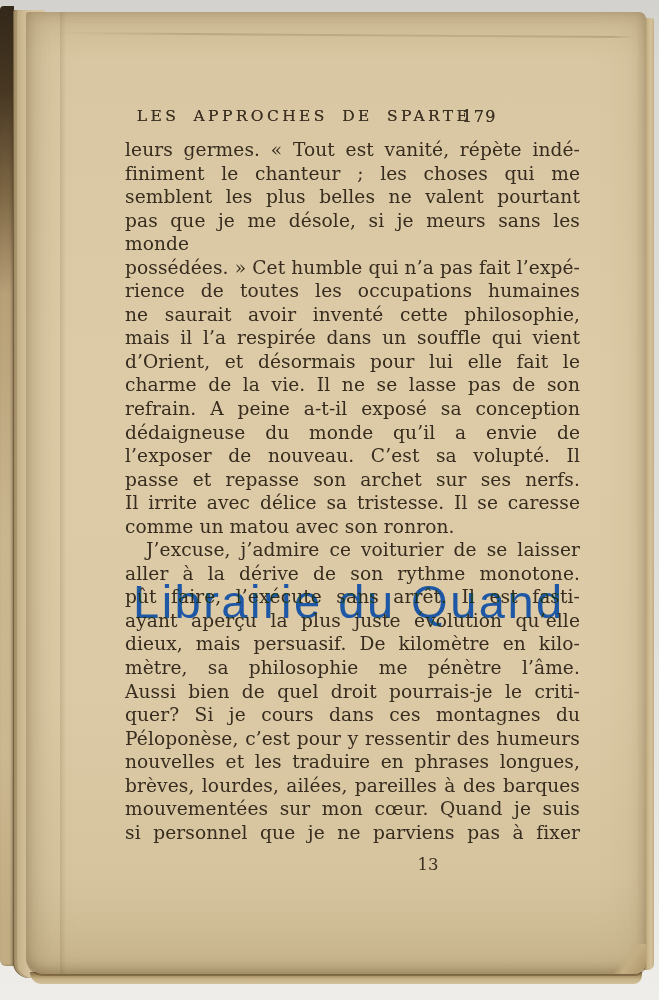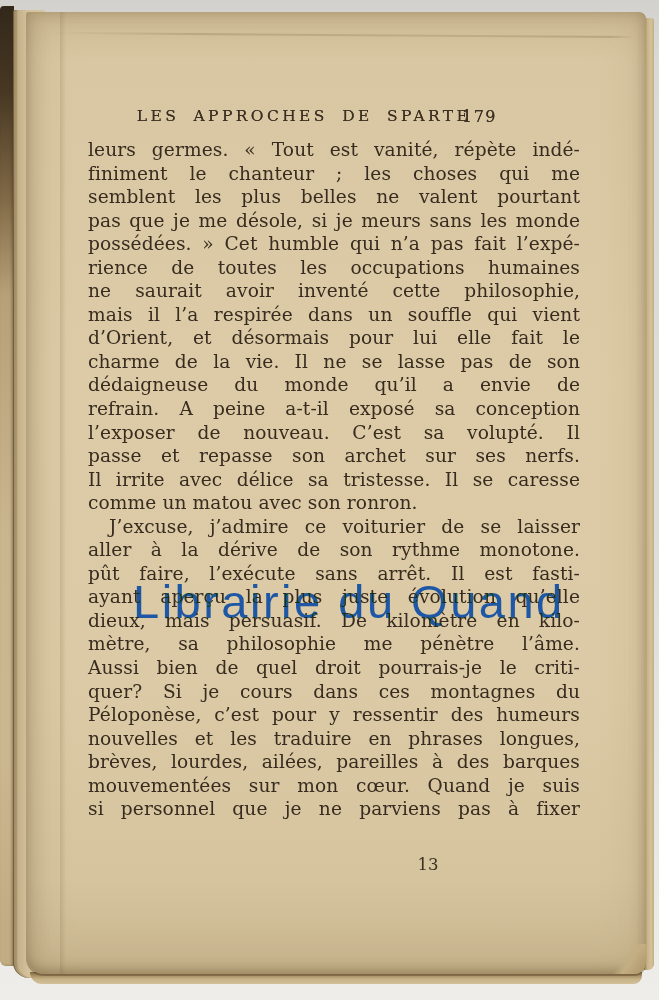--- a/index.html
+++ b/index.html
@@ -77,20 +77,21 @@
   }
   .text-block{
     position:absolute;left:62px;top:126px;width:492px;
     font-size:18.6px;line-height:23.55px;
     color:#372c1f;letter-spacing:.1px;
   }
   .line{
     text-align:justify;
     text-align-last:justify;
     white-space:normal;
+    margin-left:37px;
   }
   .line.end{text-align-last:left;}
   .line.indent{text-indent:21px;}
   .signature{
     position:absolute;left:378px;top:843px;width:48px;
     text-align:center;font-size:16.5px;color:#3b2f21;
   }
   .dogear{
     position:absolute;right:0;bottom:0;width:44px;height:30px;
     background:linear-gradient(305deg,#ac9468 0%,#c4ae83 38%,rgba(0,0,0,0) 52%);
@@ -126,22 +127,22 @@
         <div class="line">leurs germes. « Tout est vanité, répète indé-</div>
         <div class="line">finiment le chanteur ; les choses qui me</div>
         <div class="line">semblent les plus belles ne valent pourtant</div>
         <div class="line">pas que je me désole, si je meurs sans les monde</div>
         <div class="line">possédées. » Cet humble qui n’a pas fait l’expé-</div>
         <div class="line">rience de toutes les occupations humaines</div>
         <div class="line">ne saurait avoir inventé cette philosophie,</div>
         <div class="line">mais il l’a respirée dans un souffle qui vient</div>
         <div class="line">d’Orient, et désormais pour lui elle fait le</div>
         <div class="line">charme de la vie. Il ne se lasse pas de son</div>
+        <div class="line">refrain. A peine a-t-il exposé sa conception</div>
         <div class="line">dédaigneuse du monde qu’il a envie de</div>
-        <div class="line">refrain. A peine a-t-il exposé sa conception</div>
         <div class="line">l’exposer de nouveau. C’est sa volupté. Il</div>
         <div class="line">passe et repasse son archet sur ses nerfs.</div>
         <div class="line">Il irrite avec délice sa tristesse. Il se caresse</div>
         <div class="line end">comme un matou avec son ronron.</div>
         <div class="line indent">J’excuse, j’admire ce voiturier de se laisser</div>
         <div class="line">aller à la dérive de son rythme monotone.</div>
         <div class="line">pût faire, l’exécute sans arrêt. Il est fasti-</div>
         <div class="line">ayant aperçu la plus juste évolution qu’elle</div>
         <div class="line">dieux, mais persuasif. De kilomètre en kilo-</div>
         <div class="line">mètre, sa philosophie me pénètre l’âme.</div>

